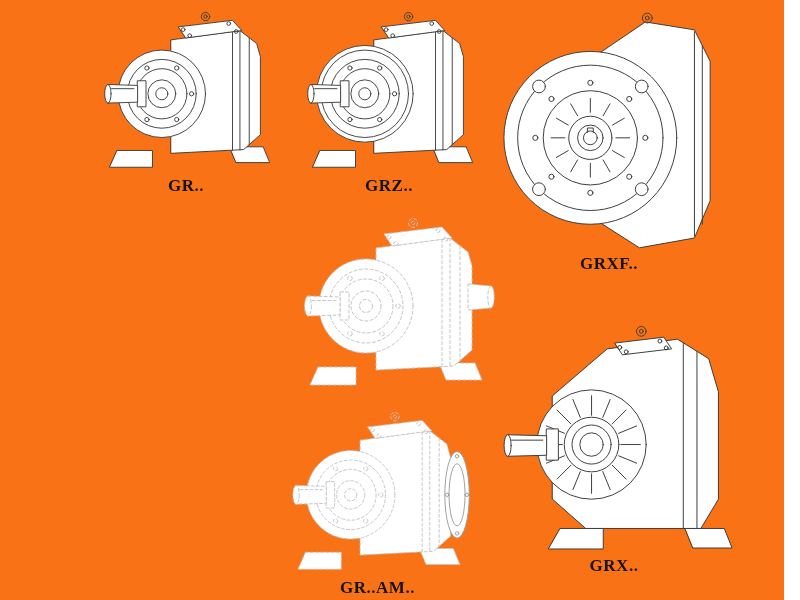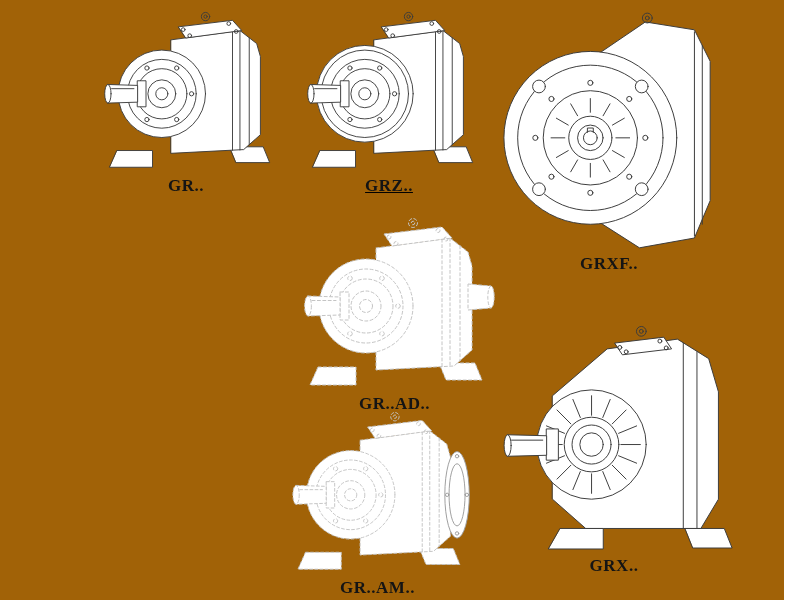--- a/index.html
+++ b/index.html
@@ -1,16 +1,16 @@
 <!DOCTYPE html>
 <html><head>
 <meta charset="utf-8">
 <style>
   html,body{margin:0;padding:0;background:#ffffff;}
-  #canvas{position:relative;width:784px;height:600px;background:#a16207;overflow:hidden;
+  #canvas{position:relative;width:784px;height:600px;background:#f97316;overflow:hidden;
           font-family:"Liberation Serif", serif;}
   figure{position:absolute;margin:0;padding:0;}
   figcaption{font-weight:bold;font-size:17px;letter-spacing:.5px;color:#141414;
              text-align:center;margin-top:2px;font-family:"Liberation Serif", serif;}
   svg.draw{stroke:#3b3b3b;stroke-width:1;fill:none;stroke-linejoin:round;stroke-linecap:round;display:block;margin:0 auto;}
   g.ghost{stroke:#c4c4c4;stroke-dasharray:3 2.4;}
   g.semi{stroke:#9a9a9a;}
 </style>
 </head>
 <body>
@@ -66,21 +66,21 @@
   </svg>
 
   <figure style="left:93px;top:8px;width:186px;">
     <svg class="draw" width="186" height="166" viewBox="0 0 200 178">
       <use href="#rbody"></use>
         <use href="#rfront"></use>
     </svg>
     <figcaption>GR..</figcaption>
   </figure>
 
-  <figure style="left:296px;top:8px;width:186px;text-decoration:underline;">
+  <figure style="left:296px;top:8px;width:186px;">
     <svg class="draw" width="186" height="166" viewBox="0 0 200 178">
       <use href="#rbody"></use>
       <circle cx="74" cy="92" r="52" fill="#fff"></circle>
       <use href="#rfront"></use>
     </svg>
     <figcaption>GRZ..</figcaption>
   </figure>
 
   <figure style="left:498px;top:6px;width:222px;">
     <svg class="draw" width="218" height="246" viewBox="0 0 222 250">
@@ -127,21 +127,20 @@
 
   <figure style="left:292px;top:214px;width:205px;">
     <svg class="draw" width="205" height="178" viewBox="0 0 205 178">
       <g class="ghost">
         <use href="#rbody"></use>
           <use href="#rfront"></use>
         <path d="M176,70 L199,72 L199,94 L176,96 Z" fill="#fff"></path>
         <ellipse cx="199" cy="83" rx="3.2" ry="11" fill="#fff"></ellipse>
       </g>
     </svg>
-    <figcaption>GR..AD..</figcaption>
   </figure>
 
 
   <figure style="left:281px;top:408px;width:193px;">
     <svg class="draw" width="193" height="168" viewBox="0 0 205 178">
       <g class="ghost">
         <use href="#rbody"></use>
           <use href="#rfront"></use>
       </g>
       <g class="semi">

